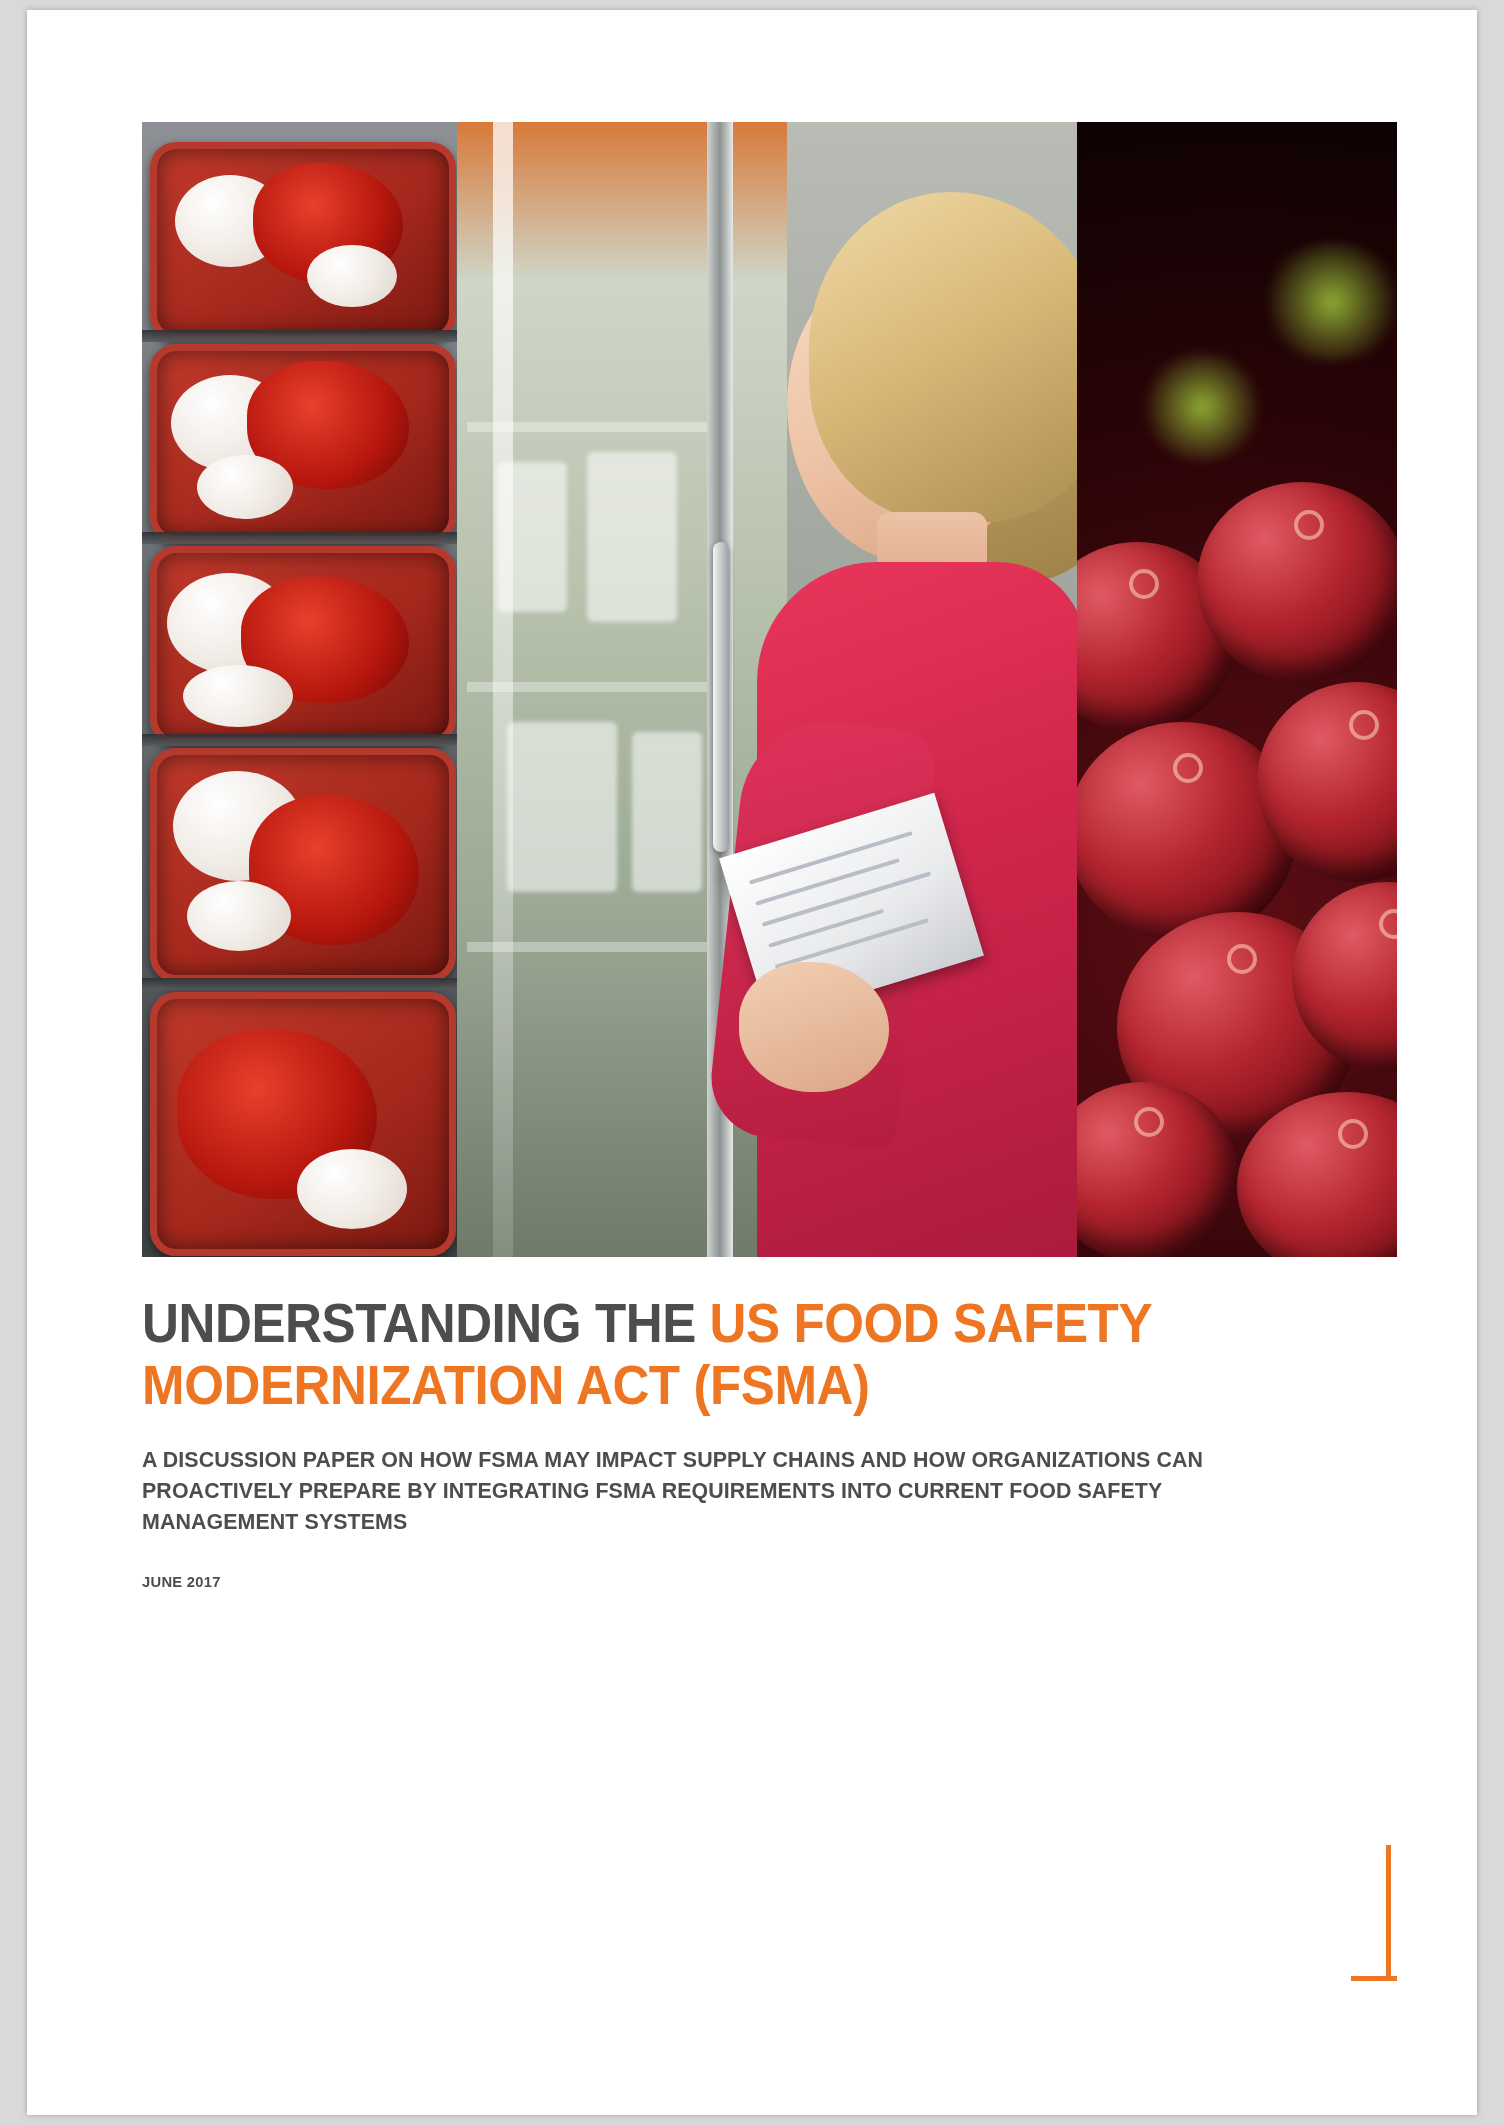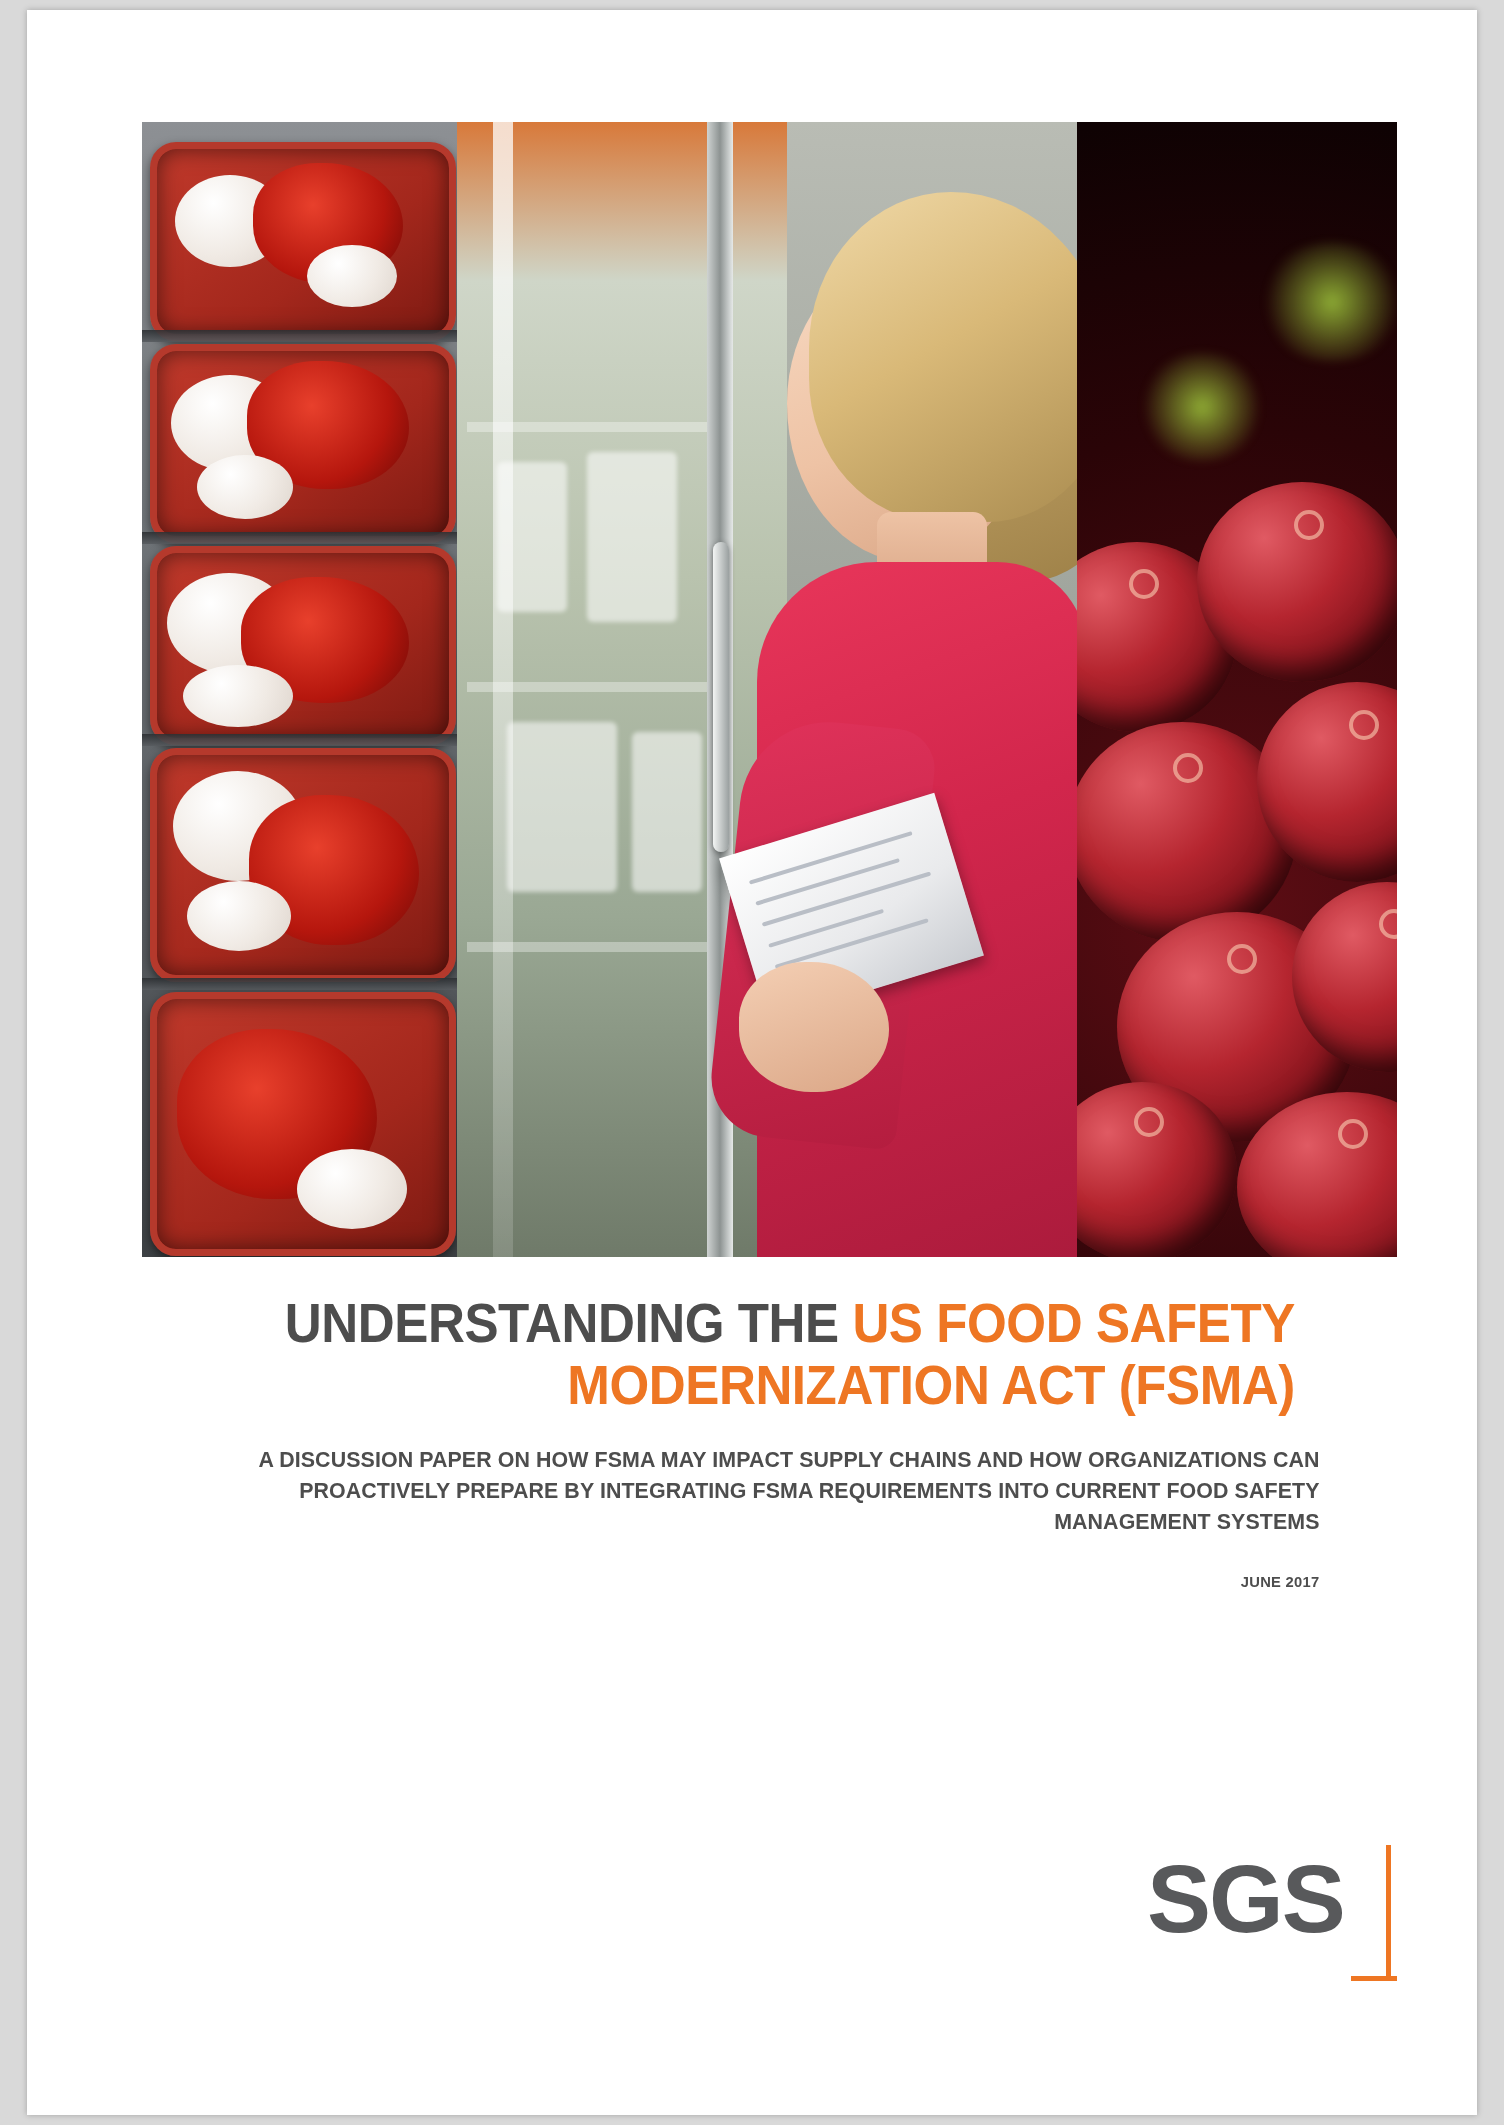--- a/index.html
+++ b/index.html
@@ -168,21 +168,21 @@
     border: 4px solid rgba(255,220,190,.55);
     border-radius: 50%;
   }
   .leafglow {
     position: absolute; border-radius: 50%;
     background: radial-gradient(circle, rgba(160,200,60,.85) 0%, rgba(80,120,20,0) 70%);
     filter: blur(4px);
   }
 
   
-  .titles { position: absolute; left: 124px; top: 1282px; width: 1230px; text-align: right; }
+  .titles { position: absolute; left: 115px; top: 1282px; width: 1230px; }
   .doc-title {
     font-size: 55px;
     font-weight: bold;
     line-height: 1.13;
     letter-spacing: -0.5px;
     color: #4d4d4d;
     margin: 0;
     font-stretch: condensed;
     transform: scaleX(0.93);
     transform-origin: left top;
@@ -335,18 +335,17 @@
     </div>
   </div>
 
   <div class="titles">
     <h1 class="doc-title"><span>UNDERSTANDING THE </span><span class="hl">US FOOD SAFETY MODERNIZATION ACT (FSMA)</span></h1>
     <p class="doc-subtitle">A DISCUSSION PAPER ON HOW FSMA MAY IMPACT SUPPLY CHAINS AND HOW ORGANIZATIONS CAN PROACTIVELY PREPARE BY INTEGRATING FSMA REQUIREMENTS INTO CURRENT FOOD SAFETY MANAGEMENT SYSTEMS</p>
     <p class="doc-date">JUNE 2017</p>
   </div>
 
   <div class="logo">
-    <div class="logo-text">SGS</div>
     <div class="logo-vline"></div>
     <div class="logo-hline"></div>
   </div>
 
 </div>
 
 </body></html>

